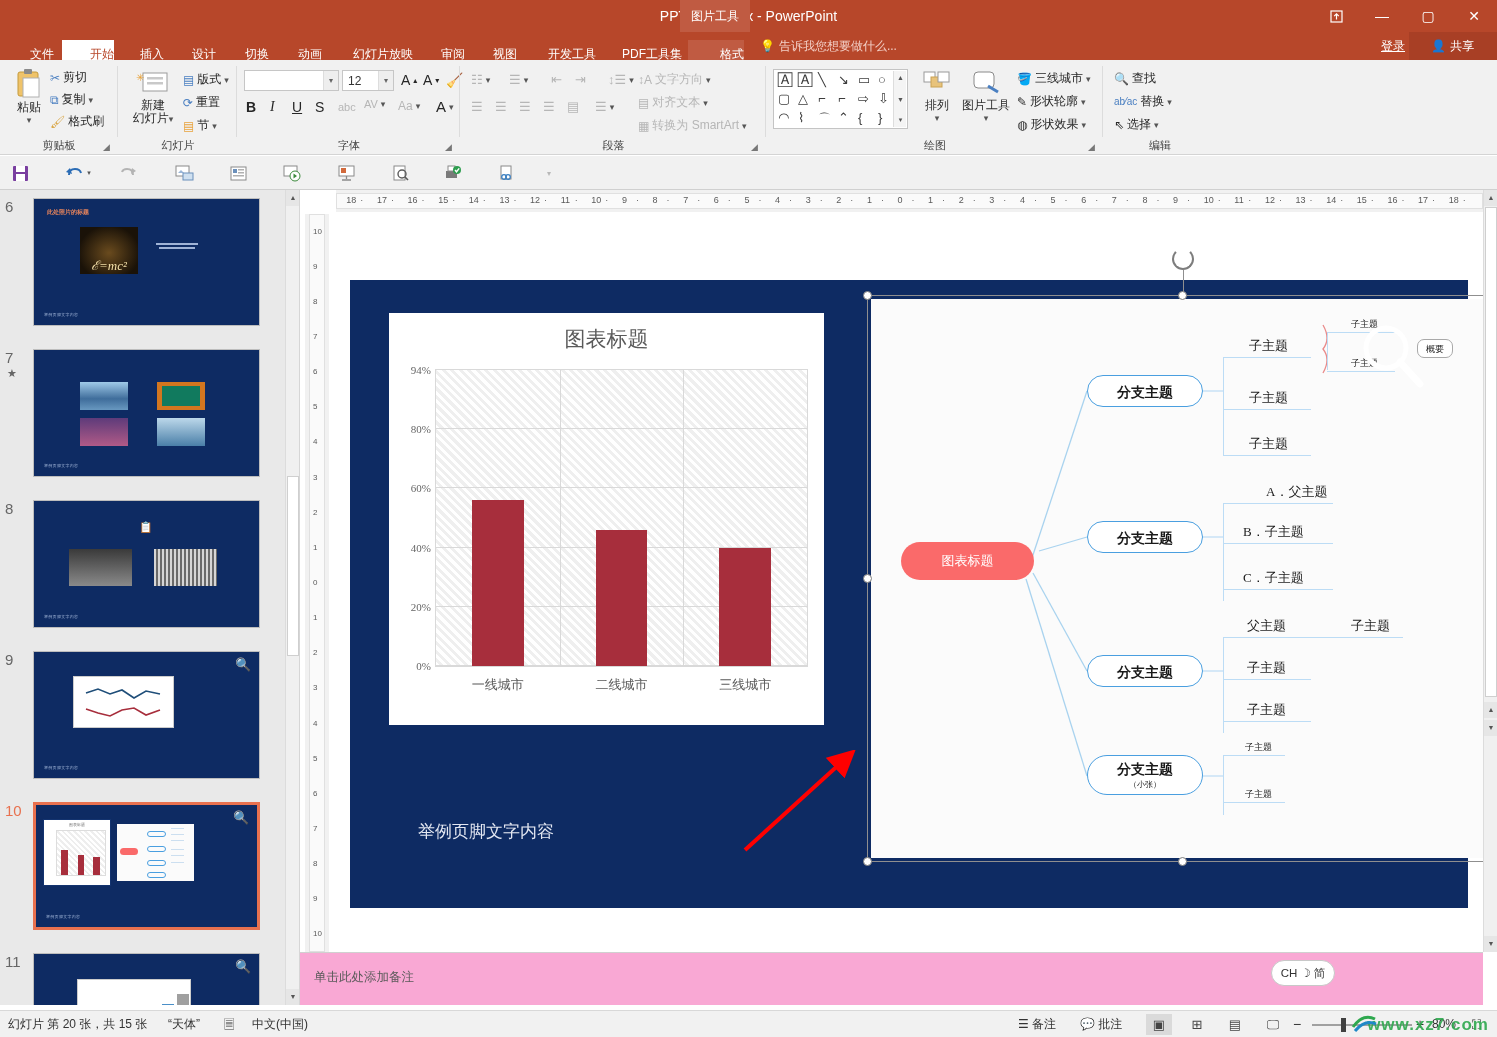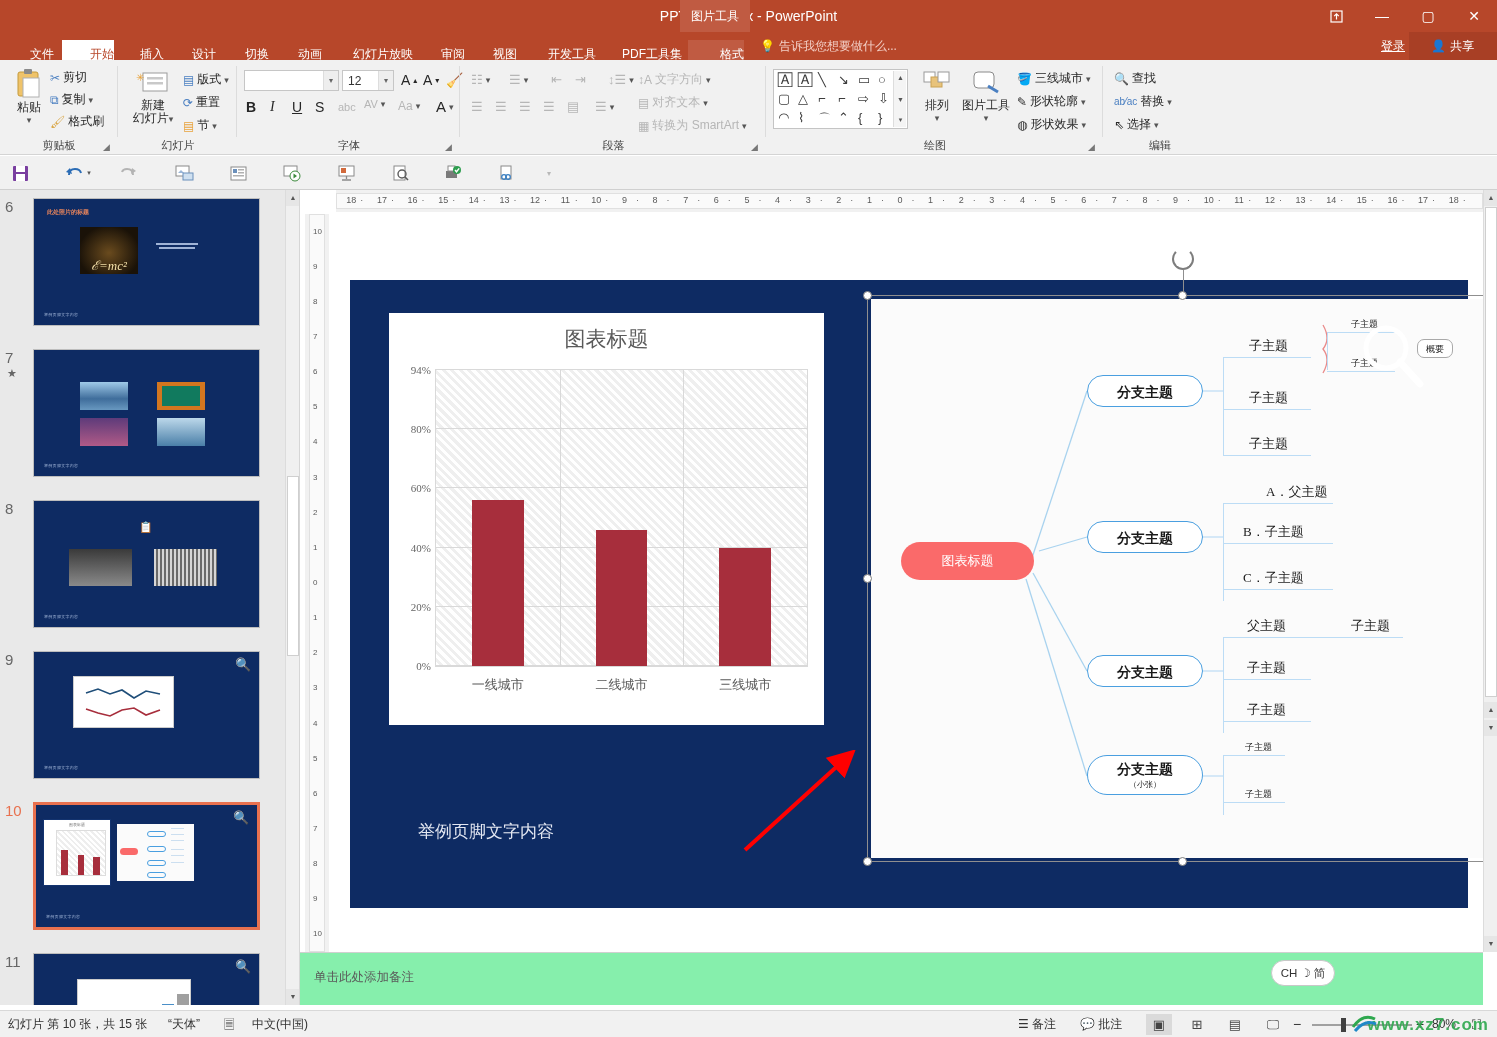--- a/index.html
+++ b/index.html
@@ -103,21 +103,21 @@
     font-family:"Liberation Serif","DejaVu Serif",serif;}
   .sub{position:absolute;font-size:13px;color:#1a1a1a;white-space:nowrap;
     font-family:"Liberation Serif","DejaVu Serif",serif;}
   .sub.sm{font-size:9px;}
   .ul{position:absolute;height:1px;background:#bcdcf5;}
   .vl{position:absolute;width:1px;background:#bcdcf5;}
   .outline-box{position:absolute;border:1px solid #a9a9a9;border-radius:7px;background:#fff;
     font-size:9px;text-align:center;color:#1a1a1a;}
   .magbig{position:absolute;color:#fff;}
   
-  .notes{position:absolute;left:300px;right:14px;bottom:32px;height:53px;background:#86efac;border-top:1px solid #d0d0d0;}
+  .notes{position:absolute;left:300px;right:14px;bottom:32px;height:53px;background:#f9a8d4;border-top:1px solid #d0d0d0;}
   .notes-text{position:absolute;left:14px;top:16px;font-size:12.5px;color:#5a5a5a;}
   
   .vscroll{position:absolute;top:190px;right:0;width:14px;bottom:85px;background:#f0f0f0;border-left:1px solid #dcdcdc;}
   .vscroll .ar{position:absolute;left:0;width:14px;height:16px;background:#e6e6e6;text-align:center;font-size:7px;color:#555;line-height:16px;}
   .vscroll .bar2{position:absolute;left:1px;width:12px;background:#fff;border:1px solid #cfcfcf;}
   
   .status{position:absolute;bottom:0;left:0;width:1497px;height:27px;background:#f1f1f1;border-top:1px solid #d8d8d8;}
   .st{position:absolute;top:0;height:27px;line-height:27px;font-size:12px;color:#333;white-space:nowrap;}
   .viewbtn{position:absolute;top:3px;width:26px;height:21px;display:flex;align-items:center;justify-content:center;font-size:13px;color:#444;}
   .viewbtn.on{background:#dadada;}
@@ -808,21 +808,21 @@
   <div class="notes-text">单击此处添加备注</div>
 </div>
 
 <div class="ime">
   <span>CH</span>
   <span>☽</span>
   <span>简</span>
 </div>
 
 <div class="status">
-  <div class="st" style="left:8px;">幻灯片 第 10 张，共 15 张</div>
+  <div class="st" style="left:8px;">幻灯片 第 20 张，共 15 张</div>
   <div class="st" style="left:168px;">“天体”</div>
   <div class="st" style="left:224px;font-size:13px;">🗏</div>
   <div class="st" style="left:252px;">中文(中国)</div>
 
   <div class="st" style="left:1018px;">
     <span>☰</span>&nbsp;<span>备注</span>
   </div>
   <div class="st" style="left:1080px;">
     <span>💬</span>&nbsp;<span>批注</span>
   </div>

